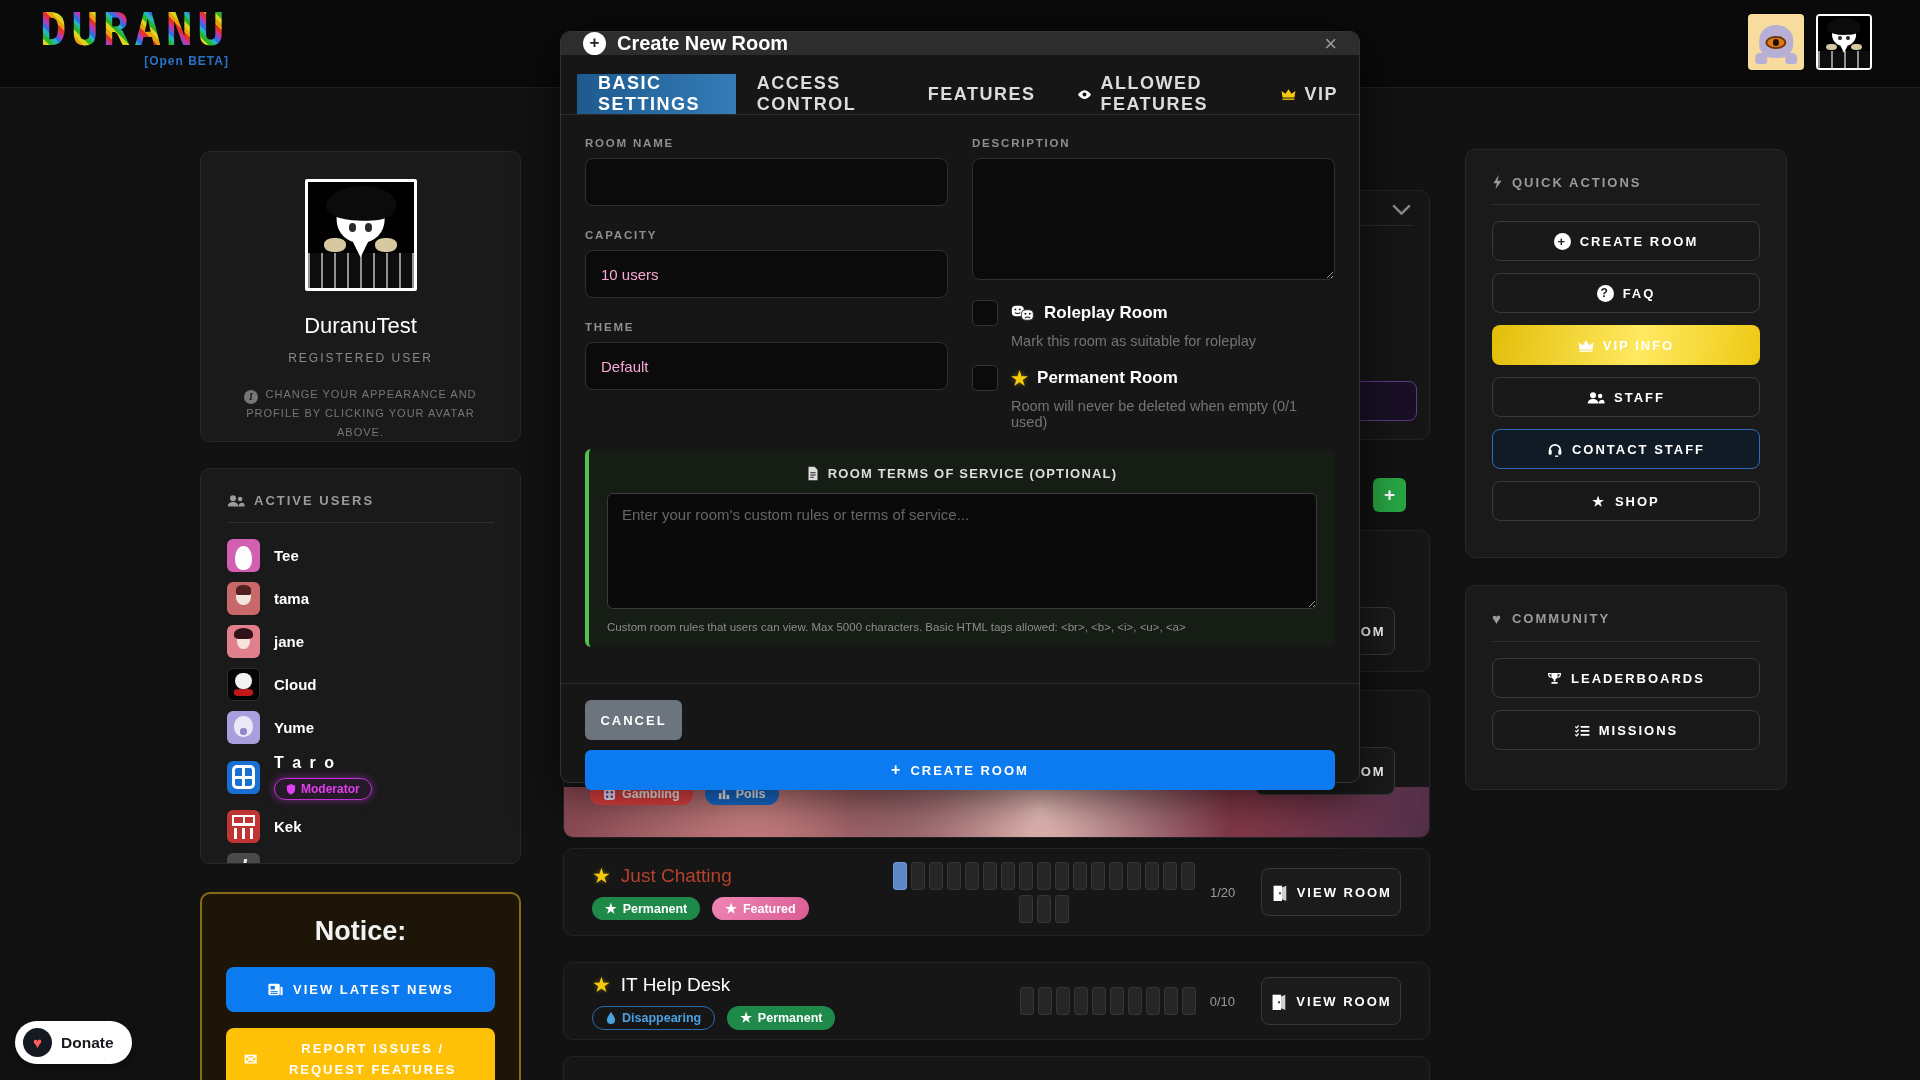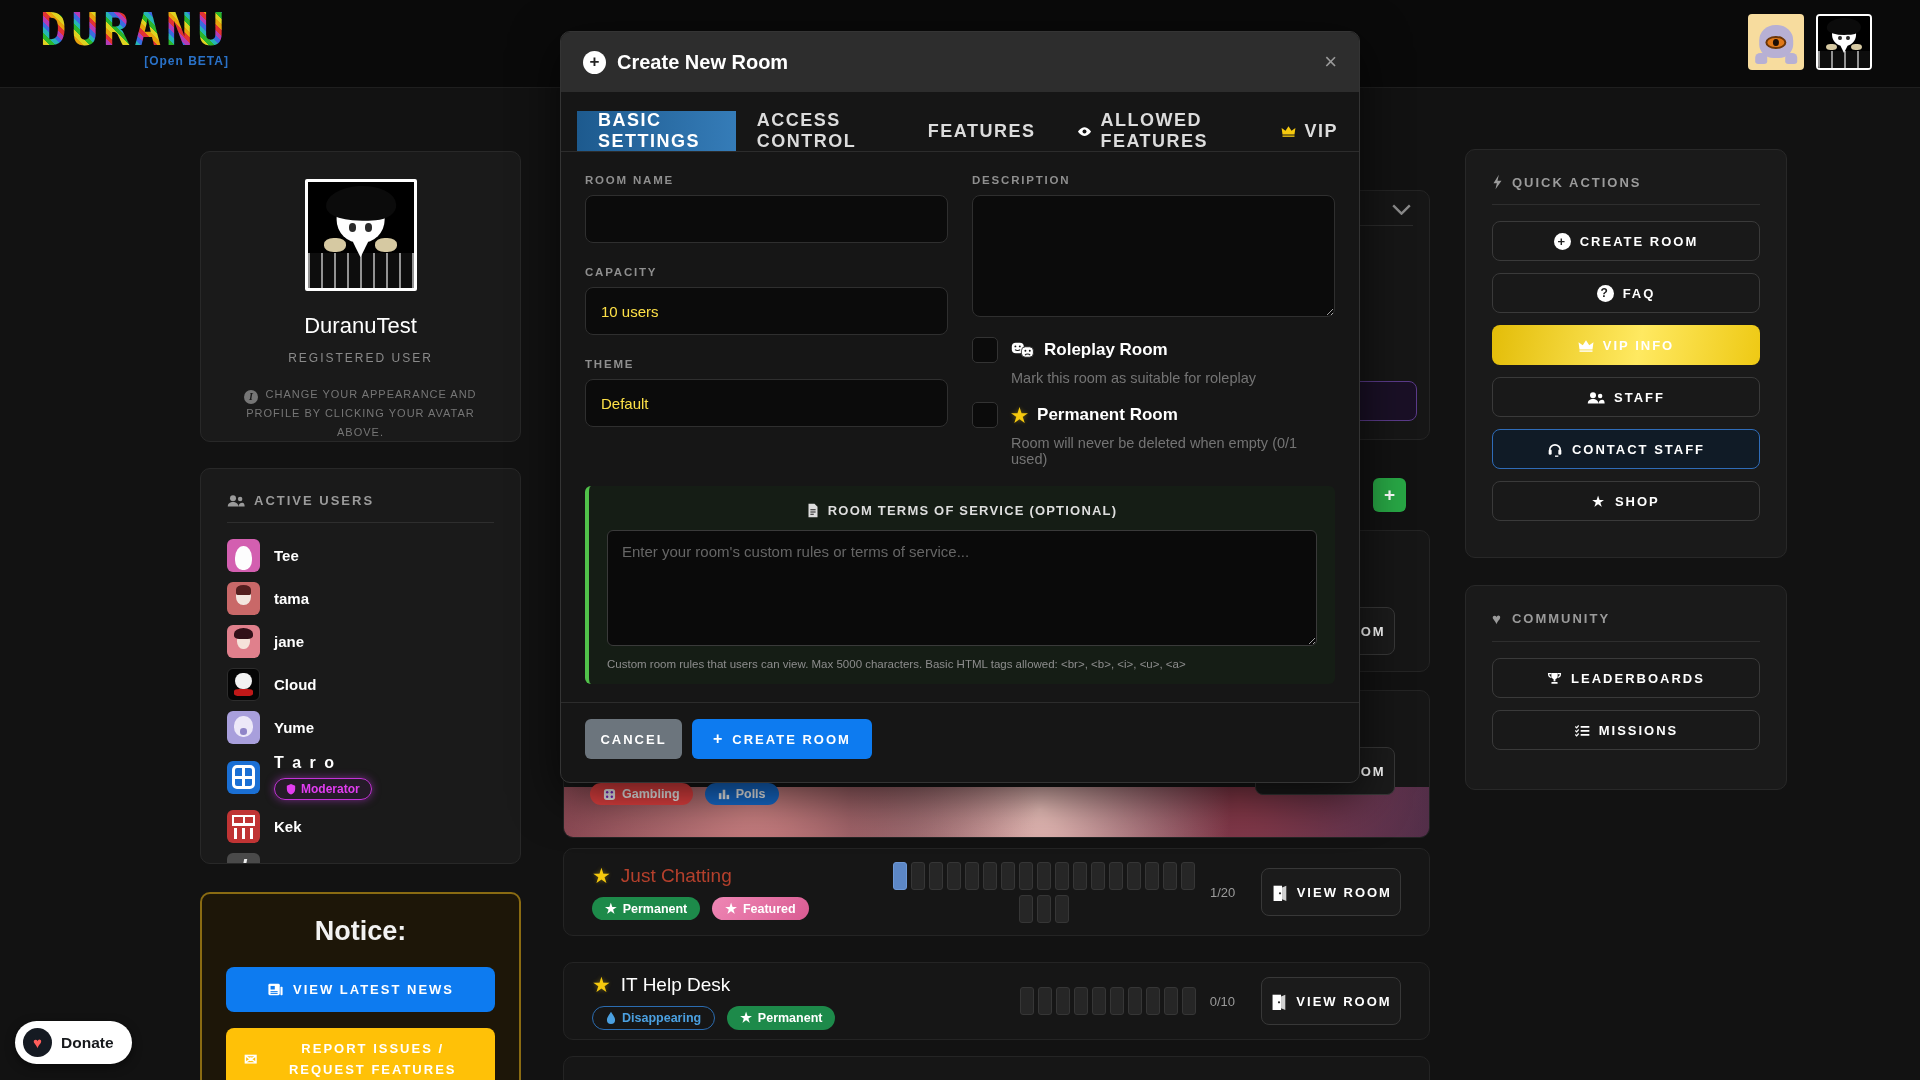--- a/index.html
+++ b/index.html
@@ -125,33 +125,33 @@
   .modal-header { height:60px; background:#2d2d2d; border-radius:9px 9px 0 0; display:flex; align-items:center; padding:0 22px; gap:11px; }
   .plus-circle { width:23px; height:23px; border-radius:50%; background:#fff; color:#222; font-size:17px; font-weight:bold; line-height:22px; text-align:center; flex:none; }
   .modal-title { color:#fff; font-size:20px; font-weight:bold; }
   .modal-close { margin-left:auto; color:#9a9a9a; font-size:22px; cursor:pointer; line-height:1; }
   .tabbar { display:flex; align-items:flex-end; padding:19px 0 0 16px; border-bottom:1px solid #2c2c2c; }
   .tab { display:flex; align-items:center; gap:8px; height:40px; padding:0 21px; color:#dcdcdc; font-size:18px; font-weight:bold; letter-spacing:1.5px; cursor:pointer; }
   .tab.active { background:linear-gradient(90deg,#1d5a8e,#357cb8); color:#fff; }
   .modal-body { padding:22px 24px 0; display:grid; grid-template-columns:1fr 1fr; column-gap:24px; }
   .field-label { color:#8f8f8f; font-size:11.5px; font-weight:bold; letter-spacing:1.8px; margin-bottom:9px; }
   .t-input { width:100%; height:48px; background:#0b0b0b; border:1px solid #2f2f2f; border-radius:8px; color:#fff; font-size:15px; padding:0 14px; font-family:inherit; }
-  .fake-select { width:100%; height:48px; background:#0b0b0b; border:1px solid #2f2f2f; border-radius:8px; color:#fde047; font-size:15px; display:flex; align-items:center; padding:0 15px; cursor:pointer; }
+  .fake-select { width:100%; height:48px; background:#0b0b0b; border:1px solid #2f2f2f; border-radius:8px; color:#f9a8d4; font-size:15px; display:flex; align-items:center; padding:0 15px; cursor:pointer; }
   .fgroup { margin-bottom:23px; }
   .t-area { width:100%; height:122px; background:#0b0b0b; border:1px solid #2f2f2f; border-radius:8px; color:#fff; font-size:15px; padding:10px 14px; resize:vertical; font-family:inherit; }
   .check-row { display:flex; align-items:center; gap:13px; margin-top:16px; }
   .checkbox { width:26px; height:26px; background:#0b0b0b; border:1px solid #333; border-radius:5px; flex:none; cursor:pointer; }
   .check-label { display:flex; align-items:center; gap:9px; color:#fff; font-size:17px; font-weight:bold; cursor:pointer; }
   .check-hint { color:#747474; font-size:14.5px; margin:7px 0 0 39px; }
   .tos-panel { margin:19px 24px 0; background:#151d15; border-left:4px solid #51c24a; border-radius:6px; padding:17px 18px 14px; }
   .tos-title { display:flex; align-items:center; gap:9px; color:#dedede; font-size:13px; font-weight:bold; letter-spacing:1.2px; margin-bottom:12px;justify-content:center; }
   .tos-area { width:100%; height:116px; background:#0a0a0a; border:1px solid #3a3a3a; border-radius:6px; color:#ddd; font-size:15px; padding:12px 14px; resize:vertical; font-family:inherit; }
   .tos-area::placeholder { color:#666; }
   .tos-hint { color:#8d8d8d; font-size:11.5px; margin-top:8px; }
-  .modal-footer { margin-top:18px; border-top:1px solid #2c2c2c; padding:16px 24px 0; display:flex; gap:10px; }
+  .modal-footer { margin-top:36px; border-top:1px solid #2c2c2c; padding:16px 24px 0; display:flex; gap:10px;flex-direction:column; }
   .btn { border:none; border-radius:6px; height:40px; color:#fff; font-weight:bold; font-size:13px; letter-spacing:2px; cursor:pointer; display:flex; align-items:center; justify-content:center; gap:8px; }
   .btn.cancel { background:#6c757d; width:97px; }
   .btn.create { background:#0d7bf0; padding:0 21px; }
 
   
   .donate { position:absolute; left:15px; bottom:16px; height:43px; background:#fff; border:none; border-radius:22px; display:flex; align-items:center; gap:9px; padding:0 18px 0 8px; cursor:pointer; box-shadow:0 3px 10px rgba(0,0,0,.5); }
   .donate-ic { width:29px; height:29px; border-radius:50%; background:#151a22; color:#ff5e5b; font-size:15px; line-height:29px; text-align:center; }
   .donate-label { color:#17191c; font-size:15.5px; font-weight:bold; }
 
   .ic { flex:none; display:inline-flex; }

